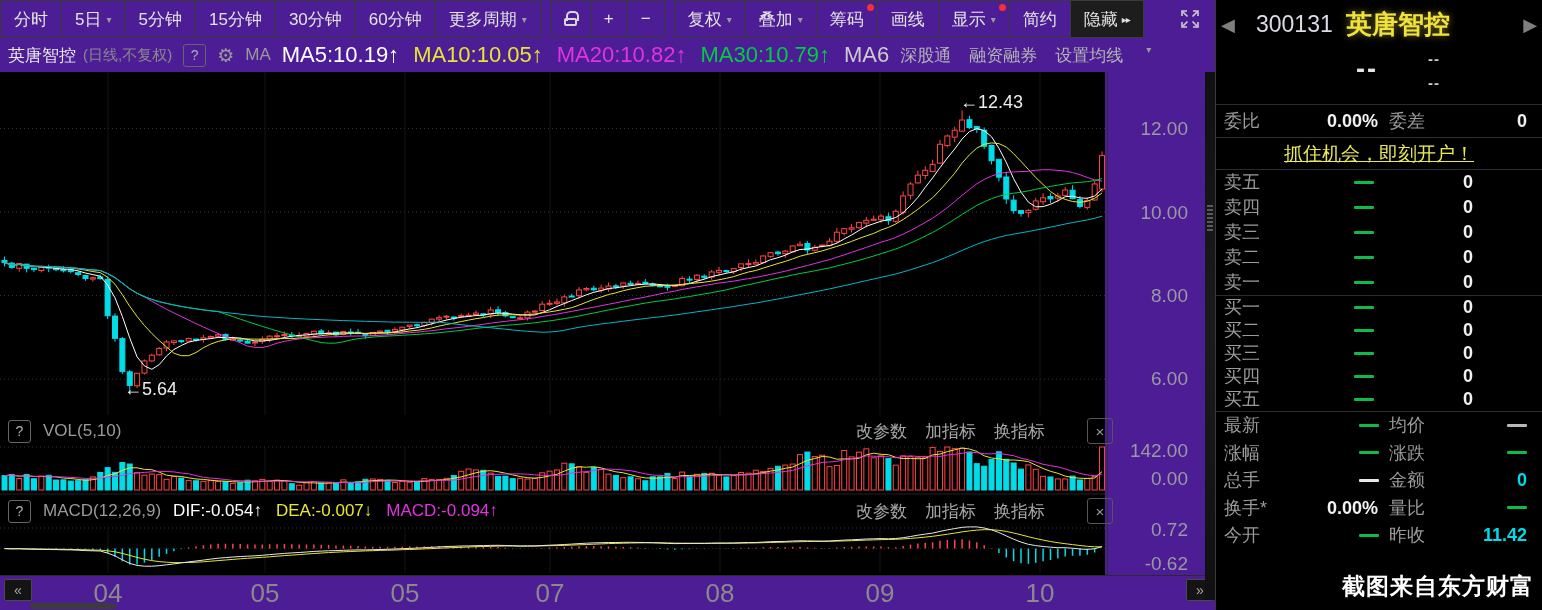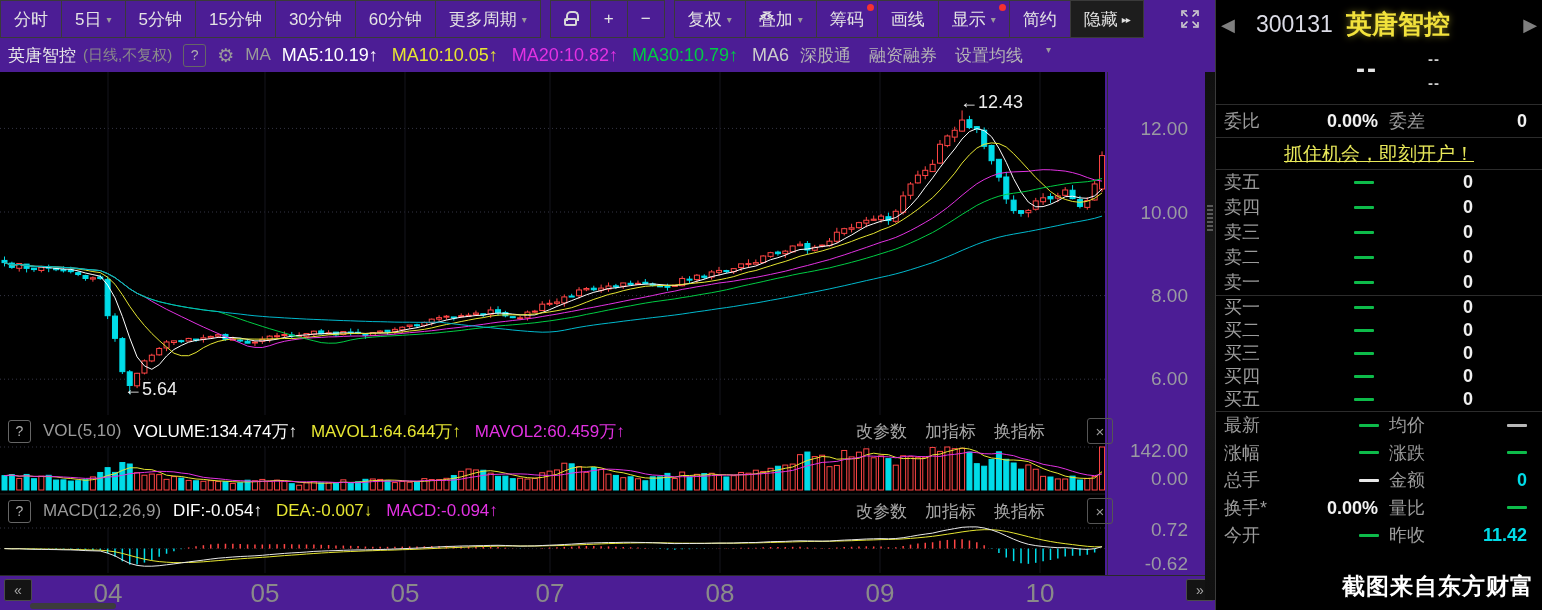--- a/index.html
+++ b/index.html
@@ -20,21 +20,21 @@
   .lock-i .bd{position:absolute;left:0;top:6px;width:13px;height:8px;border:2px solid #d8d8d8;border-radius:2px;box-sizing:border-box;}
   .tb-expand{margin-left:auto;margin-right:14px;display:flex;align-items:center;cursor:pointer;}
   
   .indicator-bar{position:absolute;left:0;top:38px;width:1105px;height:34px;display:flex;align-items:center;
                  gap:11px;padding-left:8px;box-sizing:border-box;font-size:17px;color:#ccc;white-space:nowrap;}
   .stock-lbl{color:#e8e8e8;font-size:17px;}
   .mode-lbl{color:#8a8a8a;font-size:15px;margin-left:-4px;}
   .help-box{width:21px;height:21px;border:1px solid #666;border-radius:3px;color:#b0b0b0;display:flex;align-items:center;justify-content:center;font-size:14px;flex:0 0 auto;}
   .gear{color:#9a9a9a;font-size:19px;}
   .ma-prefix{color:#9a9a9a;font-size:17px;}
-  .ma-item{font-size:18px;}
+  .ma-item{font-size:22px;}
   .hdr-links{margin-left:auto;display:flex;gap:18px;padding-right:84px;color:#b4b4b4;font-size:17px;}
   .hdr-links .lk{cursor:pointer;}
   
   .chart-svg{position:absolute;left:0;background:#000;}
   .markers{position:absolute;left:0;top:0;width:1105px;height:0;}
   .mk-star{position:absolute;color:#c9c9c9;font-size:25px;font-weight:bold;line-height:18px;}
   .mk-arr{position:absolute;color:#c9c9c9;font-size:15px;font-weight:bold;line-height:18px;}
   .annot{position:absolute;color:#ececec;font-size:18px;}
   .ylab{position:absolute;left:1110px;width:78px;text-align:right;color:#9a9aa2;font-size:19px;}
   .axis-border{position:absolute;left:1107px;top:72px;width:1px;height:503px;background:#2e2e36;}
@@ -535,25 +535,20 @@
       <polyline points="4.5,190.6 11.866,193.0 19.232,192.5 26.598,193.5 33.964,194.3 41.33,194.4 48.696,194.6 56.062,195.0 63.428,195.4 70.794,195.8 78.16,196.4 85.526,197.3 92.892,197.9 100.258,198.6 107.624,201.6 114.99,205.6 122.356,211.1 129.72199999999998,216.8 137.088,221.3 144.454,224.7 151.82,227.4 159.18599999999998,229.7 166.552,231.4 173.918,233.0 181.284,234.4 188.64999999999998,235.7 196.016,236.8 203.382,237.9 210.748,238.8 218.11399999999998,239.6 225.48,242.1 232.846,244.5 240.212,247.1 247.57799999999997,249.6 254.944,252.0 262.31,254.4 269.676,256.7 277.042,258.9 284.408,261.0 291.774,263.1 299.14,265.2 306.506,267.0 313.87199999999996,268.8 321.238,270.6 328.604,271.2 335.96999999999997,271.1 343.336,269.8 350.702,268.0 358.068,266.7 365.43399999999997,265.8 372.79999999999995,265.1 380.166,264.5 387.532,264.1 394.89799999999997,263.7 402.264,263.3 409.63,262.8 416.996,262.4 424.36199999999997,261.8 431.72799999999995,261.3 439.094,260.7 446.46,259.9 453.82599999999996,259.2 461.192,258.4 468.558,257.4 475.924,256.5 483.28999999999996,255.6 490.65599999999995,254.8 498.022,254.0 505.388,253.4 512.7539999999999,252.8 520.12,252.2 527.486,251.5 534.852,250.8 542.218,249.8 549.584,248.9 556.9499999999999,247.8 564.316,246.6 571.682,245.4 579.048,244.0 586.414,242.4 593.78,241.0 601.146,239.5 608.512,238.0 615.8779999999999,236.6 623.2439999999999,235.1 630.61,233.8 637.976,232.4 645.342,231.1 652.708,229.9 660.074,228.9 667.4399999999999,227.9 674.8059999999999,226.9 682.172,225.6 689.538,224.5 696.904,223.2 704.27,221.9 711.636,220.7 719.002,219.3 726.3679999999999,217.8 733.7339999999999,216.1 741.0999999999999,214.3 748.466,212.7 755.832,211.1 763.198,209.5 770.564,207.8 777.93,206.2 785.2959999999999,204.7 792.6619999999999,203.0 800.028,201.5 807.394,200.2 814.76,198.8 822.126,197.3 829.492,195.9 836.858,194.0 844.2239999999999,192.2 851.5899999999999,190.3 858.9559999999999,188.3 866.322,186.2 873.688,184.0 881.054,181.7 888.42,179.4 895.786,177.0 903.1519999999999,174.2 910.5179999999999,171.0 917.884,167.7 925.25,164.1 932.616,160.5 939.982,156.3 947.348,151.8 954.7139999999999,147.2 962.0799999999999,142.4 969.4459999999999,137.9 976.8119999999999,133.4 984.178,129.8 991.544,126.7 998.91,124.2 1006.276,122.4 1013.6419999999999,121.2 1021.0079999999999,120.2 1028.3739999999998,118.9 1035.74,117.3 1043.106,115.8 1050.472,114.4 1057.838,113.1 1065.204,111.9 1072.57,110.9 1079.936,110.3 1087.302,109.7 1094.668,108.5 1102.0339999999999,106.5" fill="none" stroke="#00cc44" stroke-width="1"></polyline>
       <polyline points="4.5,190.6 11.866,193.0 19.232,192.5 26.598,193.5 33.964,194.3 41.33,194.4 48.696,194.6 56.062,195.0 63.428,195.4 70.794,195.8 78.16,196.4 85.526,197.3 92.892,197.9 100.258,198.6 107.624,201.6 114.99,205.6 122.356,211.1 129.72199999999998,216.8 137.088,221.3 144.454,224.7 151.82,227.4 159.18599999999998,229.7 166.552,231.4 173.918,233.0 181.284,234.4 188.64999999999998,235.7 196.016,236.8 203.382,237.9 210.748,238.8 218.11399999999998,239.6 225.48,240.5 232.846,241.3 240.212,242.1 247.57799999999997,243.0 254.944,243.8 262.31,244.4 269.676,245.0 277.042,245.4 284.408,245.9 291.774,246.3 299.14,246.7 306.506,247.1 313.87199999999996,247.4 321.238,247.7 328.604,248.0 335.96999999999997,248.3 343.336,248.6 350.702,248.8 358.068,249.1 365.43399999999997,249.3 372.79999999999995,249.6 380.166,249.7 387.532,249.9 394.89799999999997,250.1 402.264,250.2 409.63,250.2 416.996,250.3 424.36199999999997,250.3 431.72799999999995,250.2 439.094,250.1 446.46,251.0 453.82599999999996,251.9 461.192,252.7 468.558,253.5 475.924,254.2 483.28999999999996,255.0 490.65599999999995,255.7 498.022,256.5 505.388,257.2 512.7539999999999,258.0 520.12,258.7 527.486,259.3 534.852,259.8 542.218,260.2 549.584,260.0 556.9499999999999,259.4 564.316,258.2 571.682,256.7 579.048,255.3 586.414,254.1 593.78,253.0 601.146,252.0 608.512,251.1 615.8779999999999,250.2 623.2439999999999,249.2 630.61,248.3 637.976,247.4 645.342,246.5 652.708,245.6 660.074,244.8 667.4399999999999,243.9 674.8059999999999,243.0 682.172,242.0 689.538,240.9 696.904,239.8 704.27,238.8 711.636,237.7 719.002,236.6 726.3679999999999,235.6 733.7339999999999,234.5 741.0999999999999,233.3 748.466,232.1 755.832,231.0 763.198,229.7 770.564,228.3 777.93,227.0 785.2959999999999,225.6 792.6619999999999,224.2 800.028,222.7 807.394,221.3 814.76,219.9 822.126,218.4 829.492,216.9 836.858,215.3 844.2239999999999,213.7 851.5899999999999,212.0 858.9559999999999,210.3 866.322,208.6 873.688,207.0 881.054,205.3 888.42,203.7 895.786,201.9 903.1519999999999,199.9 910.5179999999999,197.7 917.884,195.4 925.25,193.0 932.616,190.6 939.982,187.8 947.348,184.8 954.7139999999999,181.7 962.0799999999999,178.4 969.4459999999999,175.3 976.8119999999999,172.3 984.178,169.6 991.544,167.3 998.91,165.2 1006.276,163.5 1013.6419999999999,162.1 1021.0079999999999,160.8 1028.3739999999998,159.5 1035.74,158.1 1043.106,156.6 1050.472,155.1 1057.838,153.6 1065.204,152.0 1072.57,150.6 1079.936,149.3 1087.302,147.9 1094.668,146.3 1102.0339999999999,144.1" fill="none" stroke="#00b8cc" stroke-width="1"></polyline>
     </svg>
   <div class="annot" style="left:960px;top:92px;">←12.43</div>
   <div class="annot" style="left:124px;top:379px;">←5.64</div>
 
   <div class="sep-line" style="top:415px;"></div>
   <div class="panel-hdr" style="top:415px;">
     <span class="help-box">?</span>
     <span class="panel-title">VOL(5,10)</span>
-    <span id="vol-items" style="display:flex;gap:14px;">
-        <span style="color: rgb(255, 255, 255);">VOLUME:134.474万↑</span>
-        <span style="color: rgb(230, 230, 50);">MAVOL1:64.644万↑</span>
-        <span style="color: rgb(226, 50, 226);">MAVOL2:60.459万↑</span>
-      </span>
     <span class="panel-actions" id="vol-actions">
         <span>改参数</span>
         <span>加指标</span>
         <span>换指标</span>
       </span>
   </div>
   <div class="close-box" style="top:418px;">×</div>
   <svg id="vol-svg" class="chart-svg" style="top:415px;" width="1105" height="80">
       <line x1="0" y1="32" x2="1105" y2="32" stroke="#343444" stroke-dasharray="1 3"></line>
       <line x1="108" y1="32" x2="108" y2="76" stroke="#15151d"></line>

